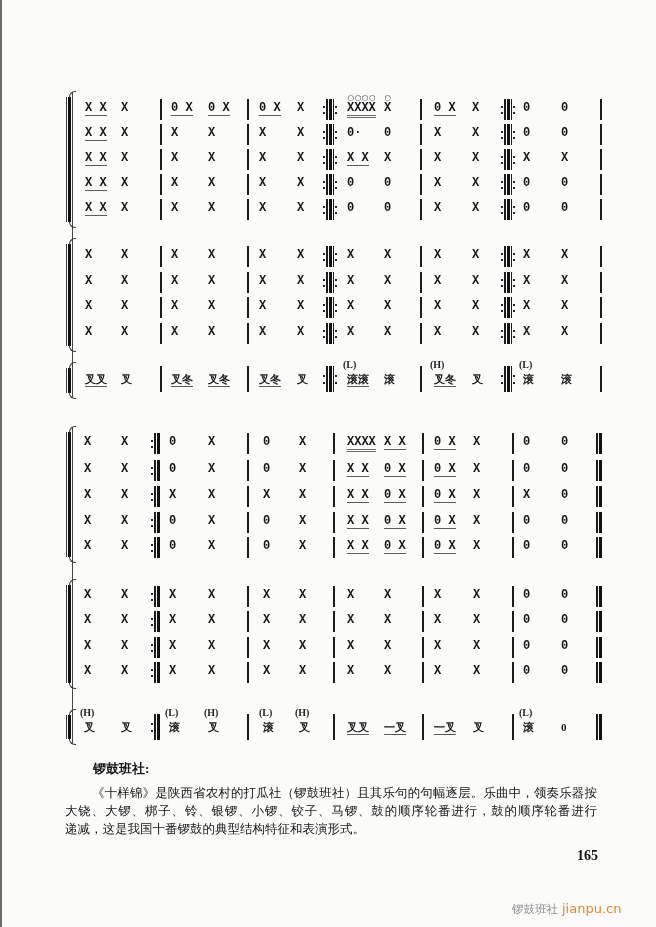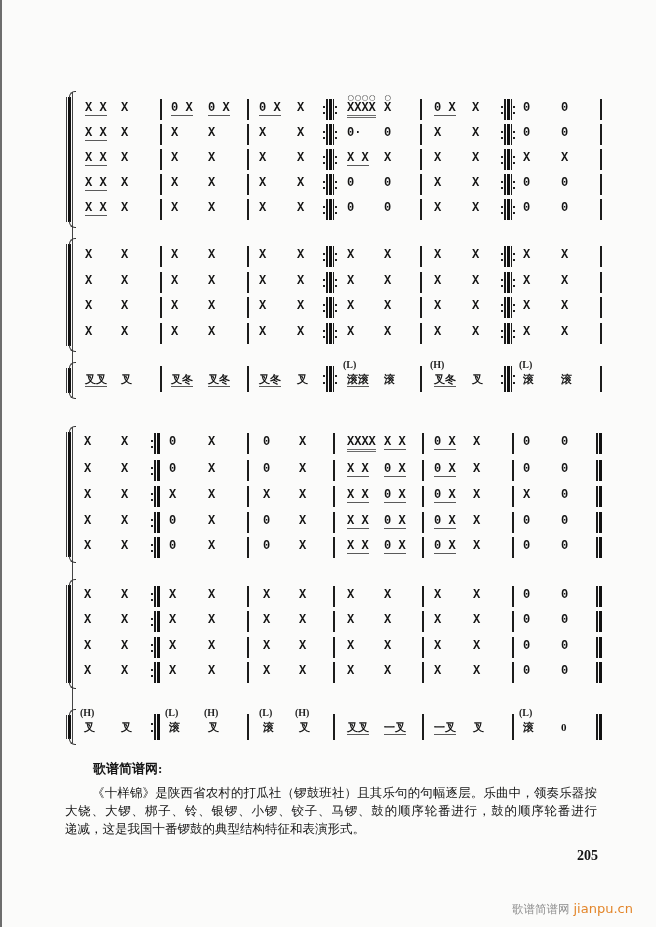--- a/index.html
+++ b/index.html
@@ -926,23 +926,23 @@
         <div class="barline final" style="left: 596px; top: 714px; height: 26px;">
           <span class="thin"></span>
           <span class="gap"></span>
           <span class="thick"></span>
         </div>
       </div>
     </div>
   </div>
 
 <div>
-  <div class="desc-heading">歌谱简谱网:</div>
+  <div class="desc-heading">锣鼓班社:</div>
   <div class="desc-line j line-1">《十样锦》是陕西省农村的打瓜社（锣鼓班社）且其乐句的句幅逐层。乐曲中，领奏乐器按</div>
   <div class="desc-line j line-2">大铙、大锣、梆子、铃、银锣、小锣、铰子、马锣、鼓的顺序轮番进行，鼓的顺序轮番进行</div>
   <div class="desc-line line-3">递减，这是我国十番锣鼓的典型结构特征和表演形式。</div>
 </div>
 
-<div class="page-number">205</div>
+<div class="page-number">165</div>
 
 <div class="watermark">
-  <span class="wm-cn">歌谱简谱网</span><span class="wm-en">jianpu.cn</span>
+  <span class="wm-cn">锣鼓班社</span><span class="wm-en">jianpu.cn</span>
 </div>
 
 </body></html>

